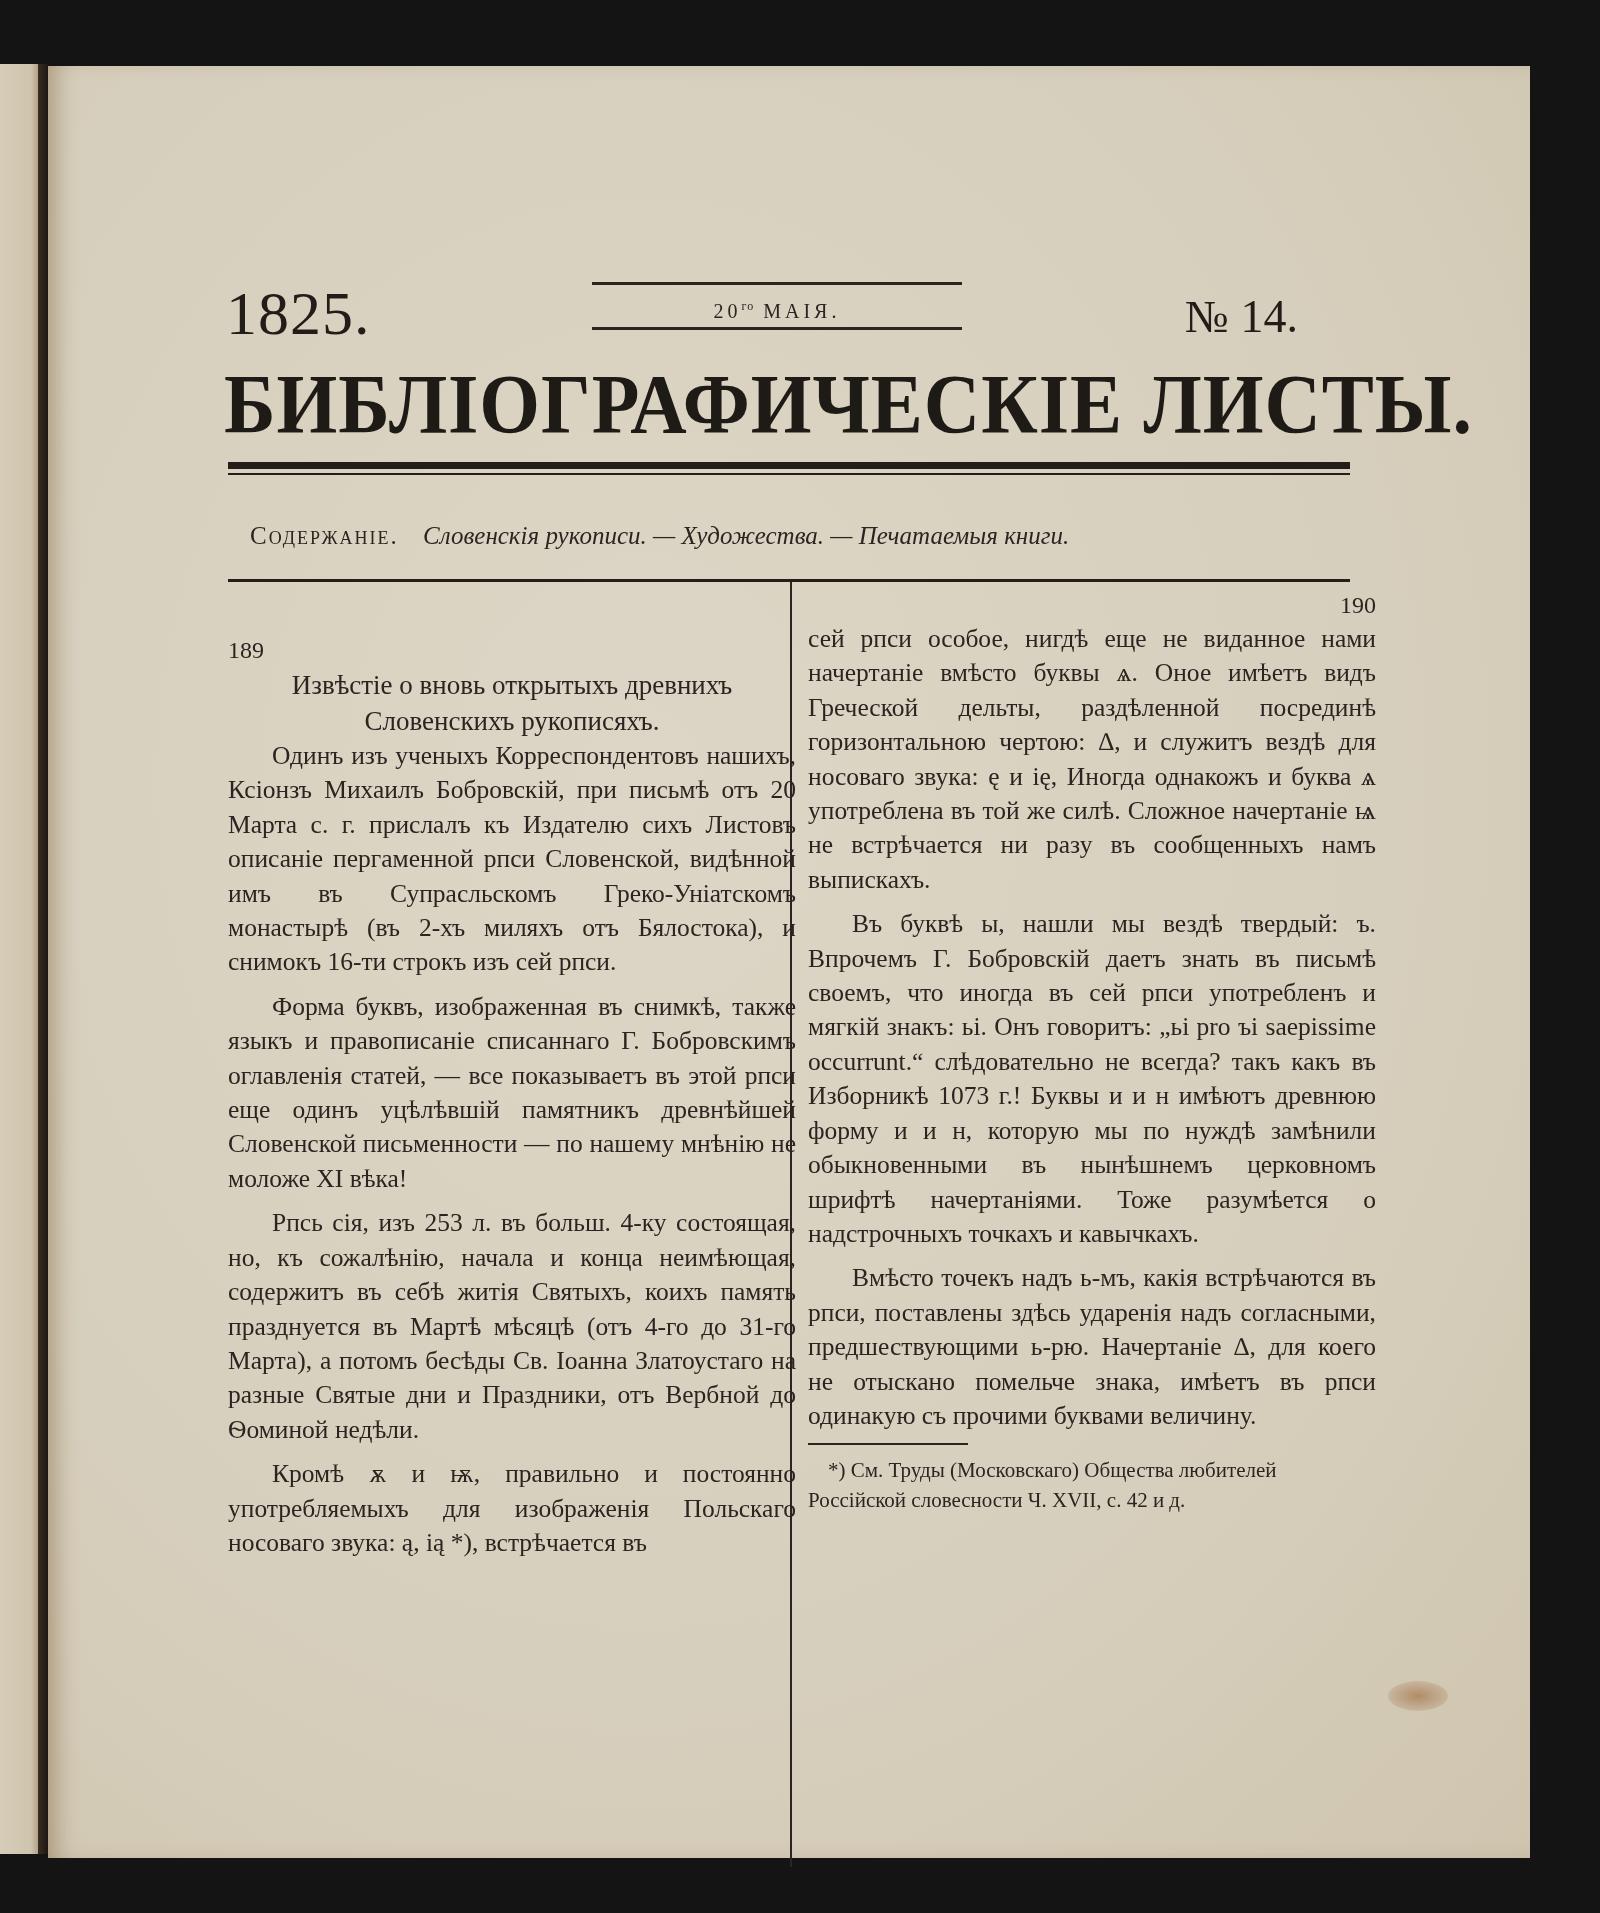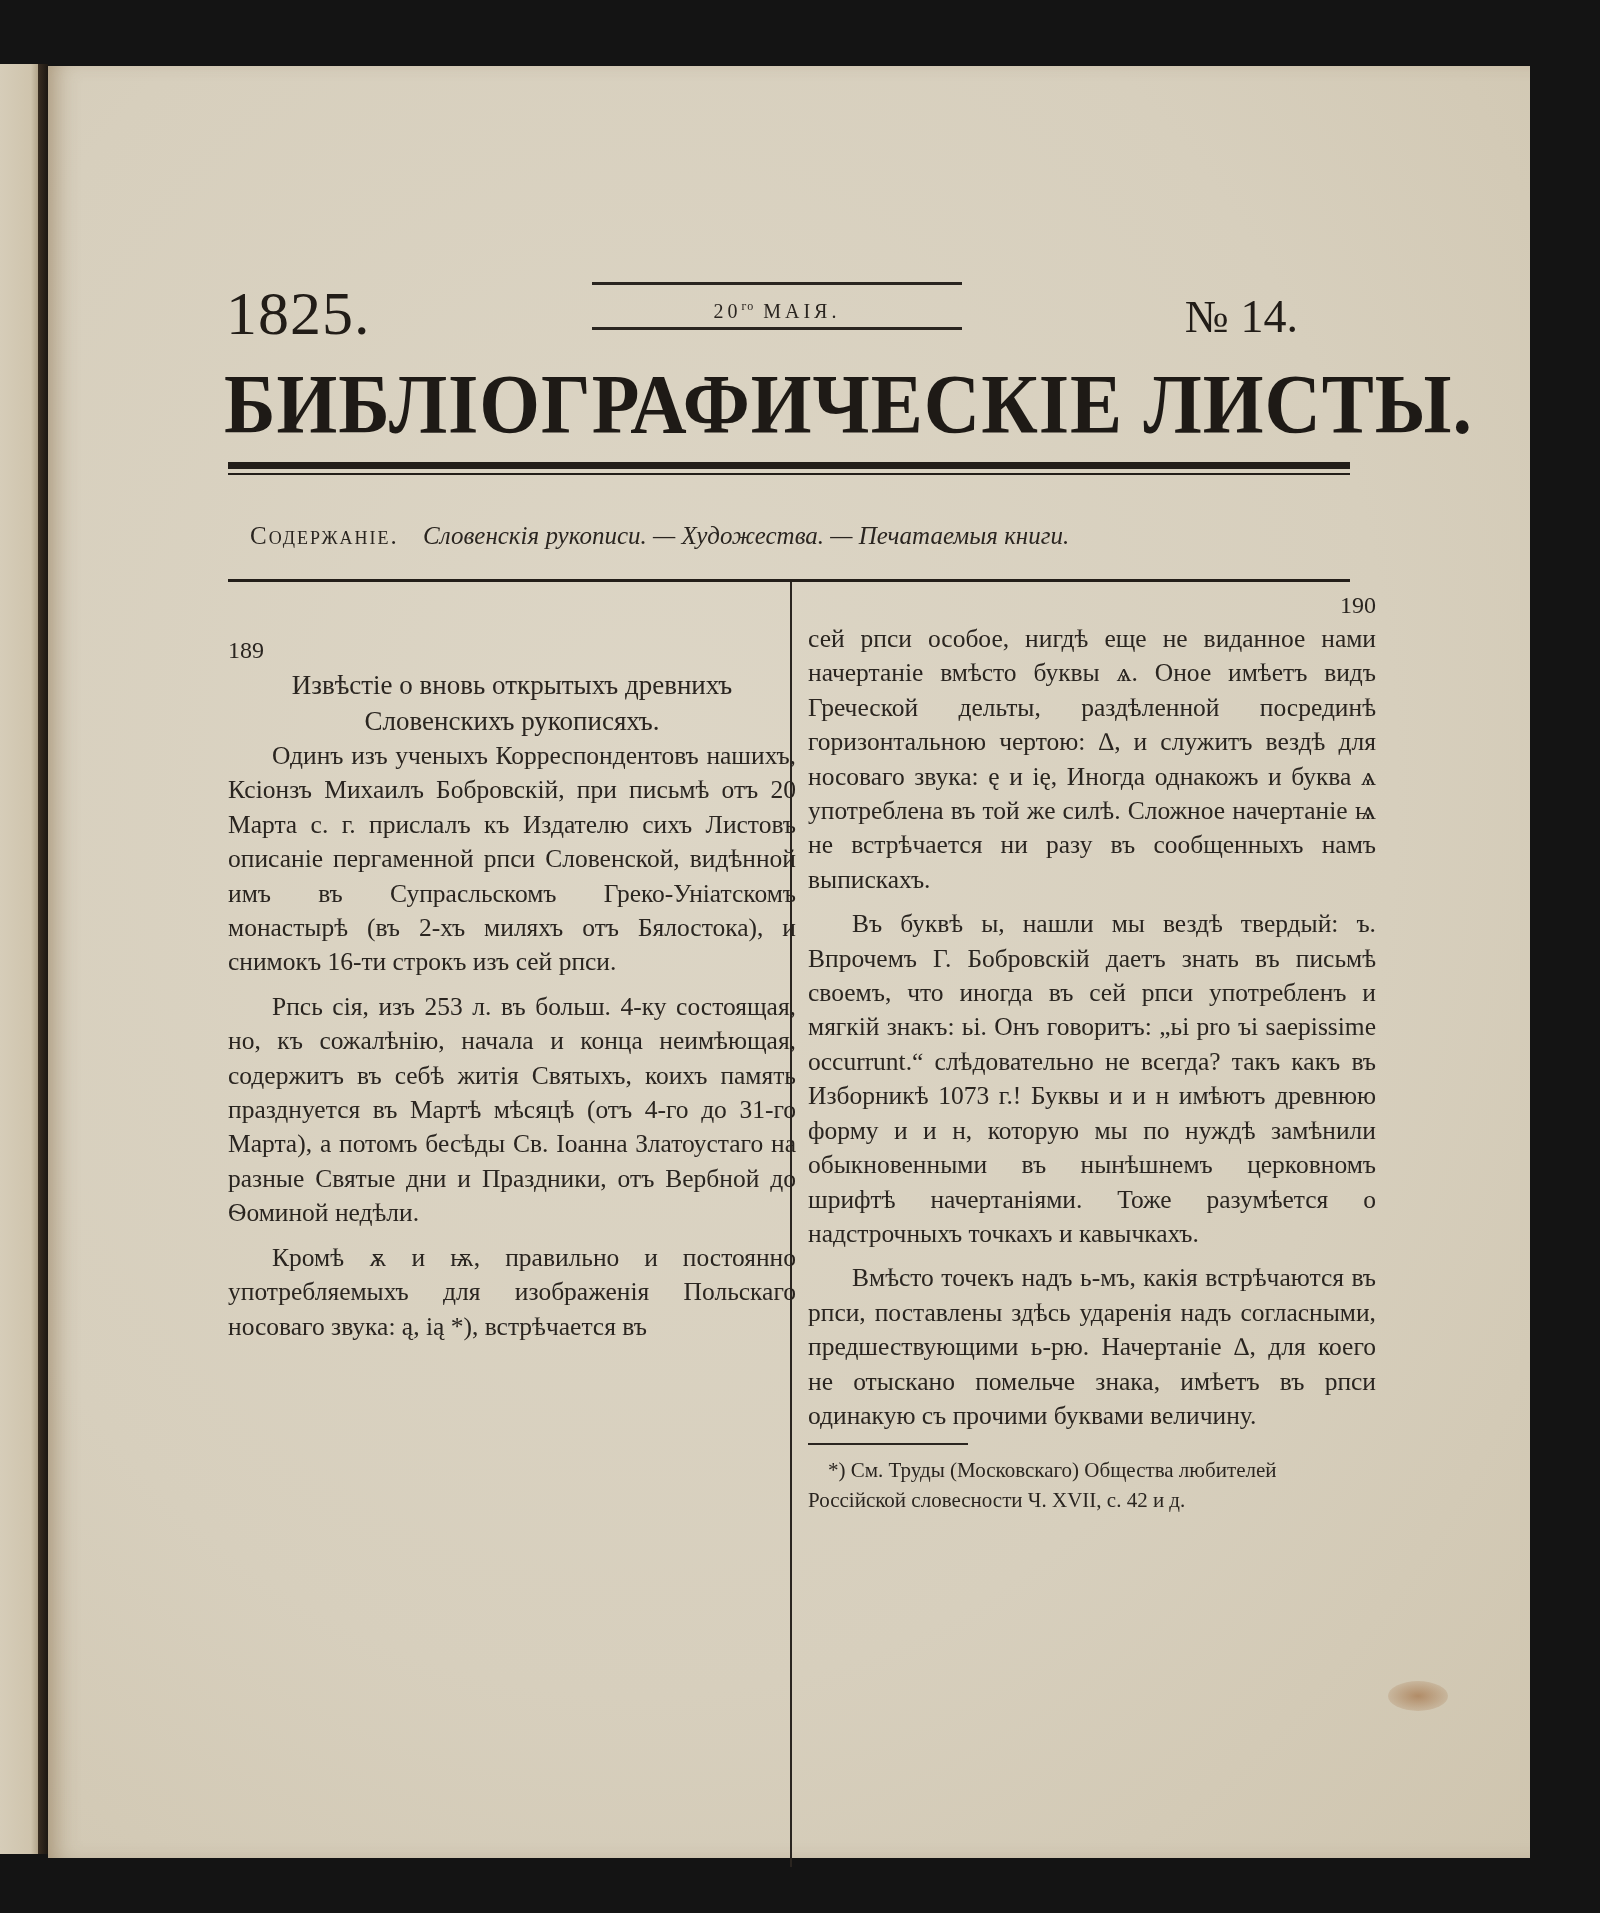--- a/index.html
+++ b/index.html
@@ -103,20 +103,21 @@
 
     <div class="col-divider"></div>
 
     <div class="col col-left">
       <div class="pagenum">189</div>
       <div class="heading">
         <div>Извѣстіе о вновь открытыхъ древнихъ</div>
         <div>Словенскихъ рукописяхъ.</div>
       </div>
       <p class="para">Одинъ изъ ученыхъ Корреспондентовъ нашихъ, Ксіонзъ Михаилъ Бобровскій, при письмѣ отъ 20 Марта с. г. прислалъ къ Издателю сихъ Листовъ описаніе пергаменной рпси Словенской, видѣнной имъ въ Супрасльскомъ Греко-Уніатскомъ монастырѣ (въ 2-хъ миляхъ отъ Бялостока), и снимокъ 16-ти строкъ изъ сей рпси.</p>
+      <p class="para">Форма буквъ, изображенная въ снимкѣ, также языкъ и правописаніе списаннаго Г. Бобровскимъ оглавленія статей, — все показываетъ въ этой рпси еще одинъ уцѣлѣвшій памятникъ древнѣйшей Словенской письменности — по нашему мнѣнію не моложе XI вѣка!</p>
       <p class="para">Рпсь сія, изъ 253 л. въ больш. 4-ку состоящая, но, къ сожалѣнію, начала и конца неимѣющая, содержитъ въ себѣ житія Святыхъ, коихъ память празднуется въ Мартѣ мѣсяцѣ (отъ 4-го до 31-го Марта), а потомъ бесѣды Св. Іоанна Златоустаго на разные Святые дни и Праздники, отъ Вербной до Ѳоминой недѣли.</p>
       <p class="para">Кромѣ ѫ и ѭ, правильно и постоянно употребляемыхъ для изображенія Польскаго носоваго звука: ą, ią *), встрѣчается въ</p>
     </div>
 
     <div class="col col-right">
       <div class="pagenum right">190</div>
       <p class="para" style="text-indent:0">сей рпси особое, нигдѣ еще не виданное нами начертаніе вмѣсто буквы ѧ. Оное имѣетъ видъ Греческой дельты, раздѣленной посрединѣ горизонтальною чертою: ∆, и служитъ вездѣ для носоваго звука: ę и ię, Иногда однакожъ и буква ѧ употреблена въ той же силѣ. Сложное начертаніе ѩ не встрѣчается ни разу въ сообщенныхъ намъ выпискахъ.</p>
       <p class="para">Въ буквѣ ы, нашли мы вездѣ твердый: ъ. Впрочемъ Г. Бобровскій даетъ знать въ письмѣ своемъ, что иногда въ сей рпси употребленъ и мягкій знакъ: ьі. Онъ говоритъ: „ьі pro ъі saepissime occurrunt.“ слѣдовательно не всегда? такъ какъ въ Изборникѣ 1073 г.! Буквы и и н имѣютъ древнюю форму и и н, которую мы по нуждѣ замѣнили обыкновенными въ нынѣшнемъ церковномъ шрифтѣ начертаніями. Тоже разумѣется о надстрочныхъ точкахъ и кавычкахъ.</p>
       <p class="para">Вмѣсто точекъ надъ ь-мъ, какія встрѣчаются въ рпси, поставлены здѣсь ударенія надъ согласными, предшествующими ь-рю. Начертаніе ∆, для коего не отыскано помельче знака, имѣетъ въ рпси одинакую съ прочими буквами величину.</p>
       <div class="footnote-rule"></div>

